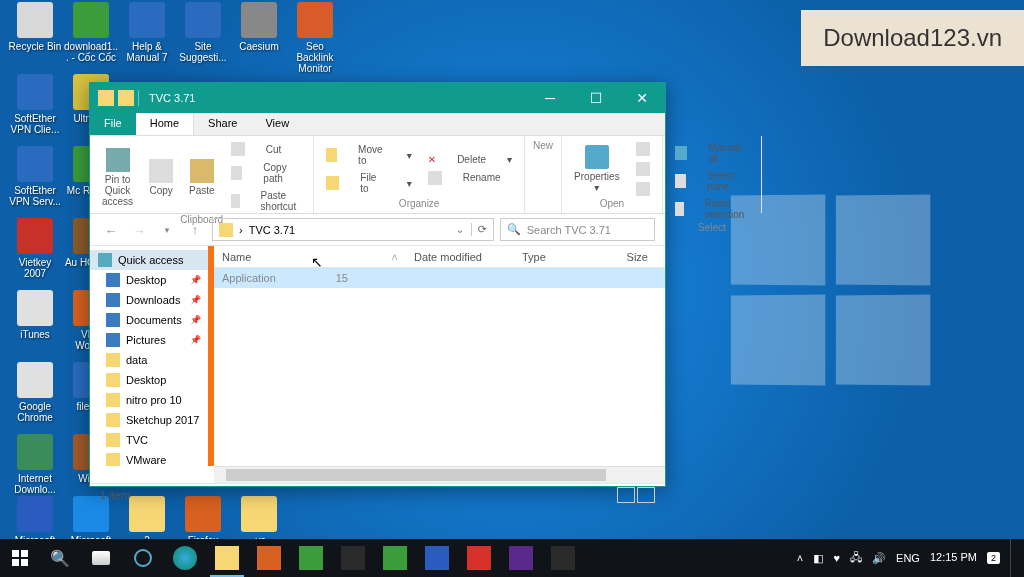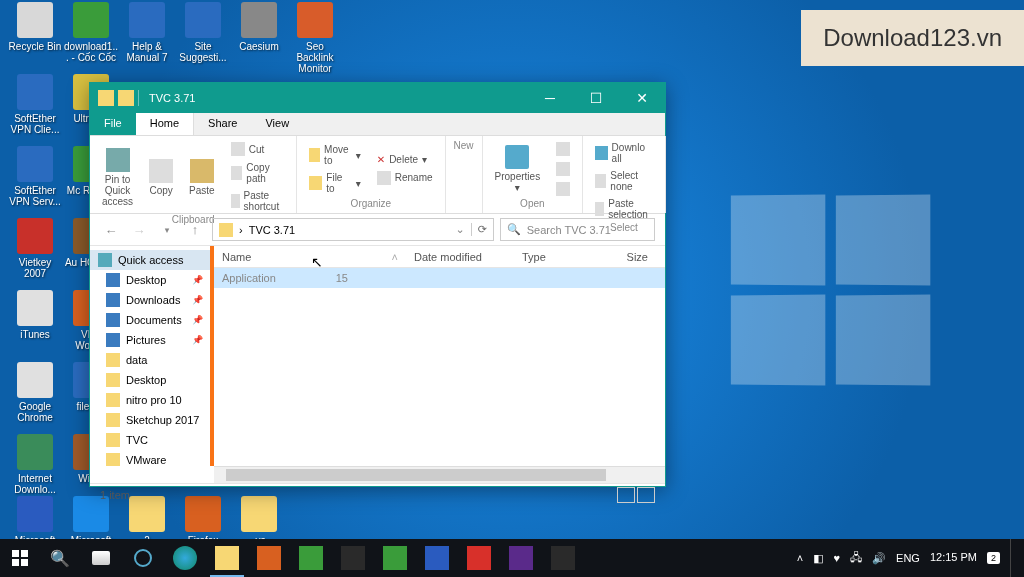--- a/index.html
+++ b/index.html
@@ -35,32 +35,32 @@
 .tabs .tab { padding: 4px 14px; cursor: pointer; }
 .tabs .tab.file { background: #0f9b8e; color: #fff; }
 .tabs .tab.active { background: #fff; border-right: 1px solid #ddd; }
 
 .ribbon { height: 78px; background: #fff; display: flex; border-bottom: 1px solid #ddd; font-size: 10px; color: #555; }
 .rgroup { border-right: 1px solid #e5e5e5; padding: 4px 8px; display: flex; flex-direction: column; justify-content: space-between; }
 .rgroup .gname { text-align: center; color: #888; font-size: 10px; }
 .rgroup .gbody { display: flex; gap: 8px; flex: 1; align-items: center; }
 .rbtn { display: flex; flex-direction: column; align-items: center; cursor: pointer; padding: 2px 4px; }
 .rbtn .rico { width: 24px; height: 24px; background: #ddd; margin-bottom: 2px; }
-.rbtn.small { flex-direction: row; gap: 4px; font-size: 10px; }
+.rbtn.small { flex-direction: row; gap: 21px; font-size: 10px; }
 .rbtn.small .rico { width: 14px; height: 14px; margin: 0; }
 .rcol { display: flex; flex-direction: column; gap: 2px; }
 
 .addressbar { height: 32px; display: flex; align-items: center; gap: 6px; padding: 4px 10px; border-bottom: 1px solid #e5e5e5; }
 .navbtn { width: 22px; height: 22px; display: flex; align-items: center; justify-content: center; color: #888; cursor: pointer; font-size: 13px; }
 .pathbox { flex: 1; height: 23px; border: 1px solid #ccc; display: flex; align-items: center; padding: 0 6px; font-size: 11px; gap: 6px; }
 .pathbox .fico { width: 14px; height: 14px; background: #f7d774; }
 .searchbox { width: 155px; height: 23px; border: 1px solid #ccc; display: flex; align-items: center; padding: 0 6px; font-size: 11px; color: #888; gap: 6px; }
 
 .content { display: flex; height: 220px; }
-.navpane { width: 124px; background: #fff; border-right: 4px solid #f97316; overflow-y: auto; font-size: 11px; padding: 4px 0; }
+.navpane { width: 124px; background: #fff; border-right: 6px solid #f97316; overflow-y: auto; font-size: 11px; padding: 4px 0; }
 .navitem { display: flex; align-items: center; gap: 6px; padding: 3px 6px 3px 16px; cursor: pointer; }
 .navitem.quick { background: #d8e6f2; padding-left: 8px; }
 .navitem .nicon { width: 14px; height: 14px; flex-shrink: 0; }
 .navitem .pin { margin-left: auto; color: #888; font-size: 9px; }
 
 .filelist { flex: 1; font-size: 11px; }
 .colheaders { display: flex; border-bottom: 1px solid #e5e5e5; color: #555; height: 22px; align-items: center; }
 .colheaders > div { padding: 0 8px; }
 .col-name { width: 192px; }
 .col-date { width: 108px; }
@@ -286,21 +286,21 @@
             </div>
         </div>
       </div>
       <div class="gname">Open</div>
     </div>
     <div class="rgroup">
       <div class="gbody">
         <div class="rcol">
           <div class="rbtn small">
               <div class="rico" style="background:#5ac"></div>
-              <span>Downlo all</span>
+              <span>Manual all</span>
             </div>
           <div class="rbtn small">
               <div class="rico"></div>
               <span>Select none</span>
             </div>
           <div class="rbtn small">
               <div class="rico"></div>
               <span>Paste selection</span>
             </div>
         </div>

